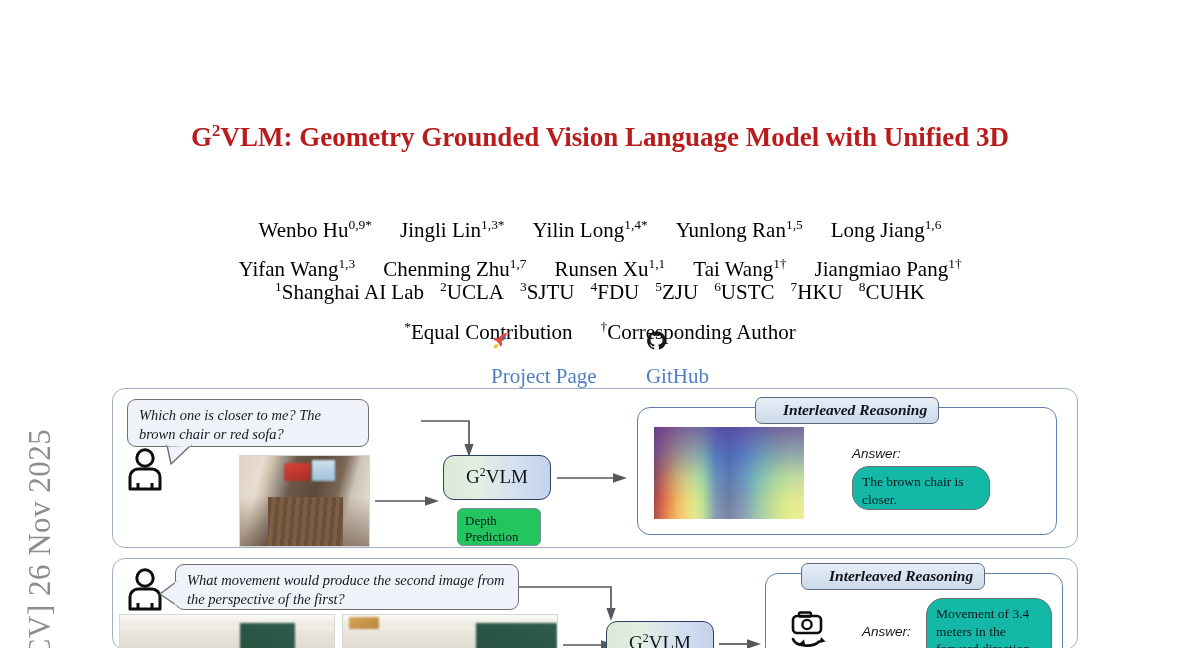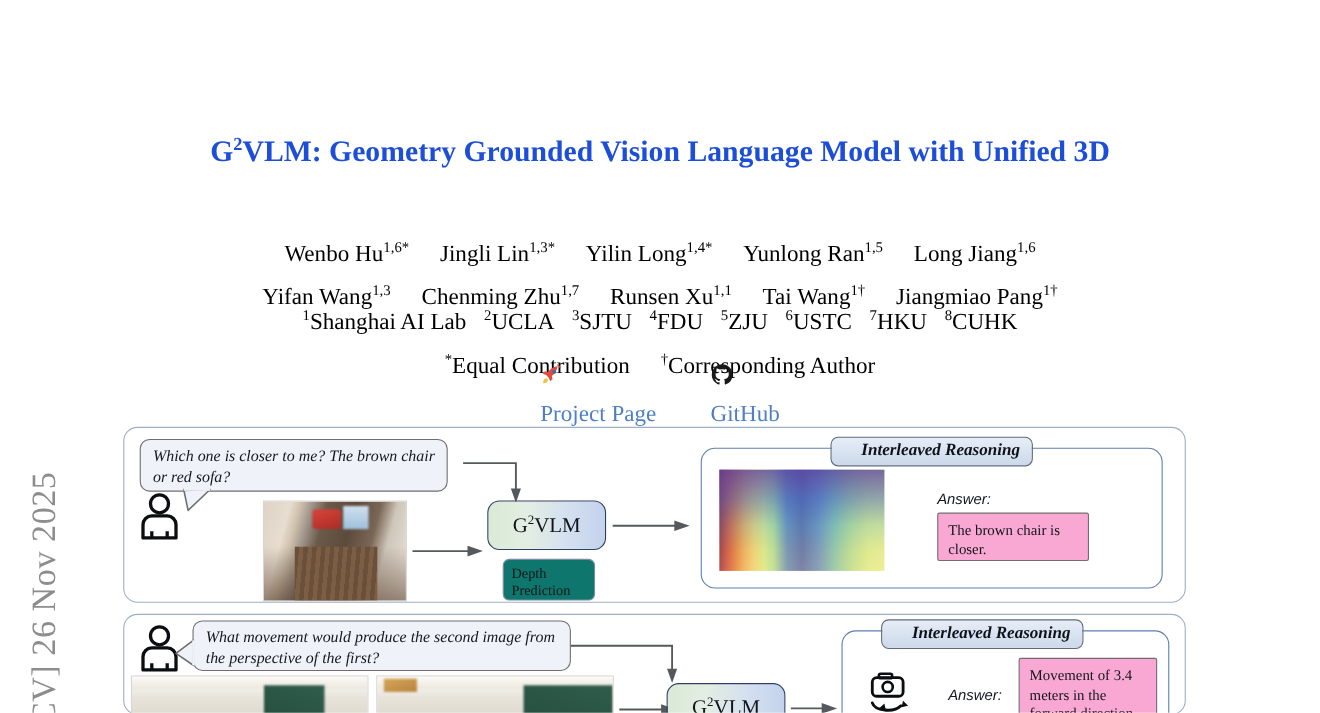--- a/index.html
+++ b/index.html
@@ -43,21 +43,21 @@
   #paper-title {
     position: absolute;
     left: 120px;
     top: 94px;
     width: 960px;
     text-align: center;
     font-family: "Liberation Serif", serif;
     font-weight: bold;
     font-size: 27px;
     line-height: 37px;
-    color: #1d4ed8;
+    color: #b91c1c;
   }
   #paper-title sup { font-size: 0.62em; vertical-align: super; font-weight: bold; }
 
   
   #authors-block {
     position: absolute;
     left: 120px;
     top: 208px;
     width: 960px;
     text-align: center;
@@ -232,21 +232,21 @@
     color: #101419;
   }
   .model-box sup { font-size: 0.62em; vertical-align: super; }
 
   
   .tagbox {
     position: absolute;
     box-sizing: border-box;
     border: 1.4px solid #7d8da0;
     border-radius: 6px;
-    background: #0f766e;
+    background: #22c55e;
     font-family: "Liberation Serif", serif;
     font-size: 13px;
     line-height: 16px;
     color: #101419;
     padding: 4px 7px;
   }
 
   
   .reason-box {
     position: absolute;
@@ -274,22 +274,22 @@
     position: absolute;
     font-family: "Liberation Sans", sans-serif;
     font-style: italic;
     font-size: 13.5px;
     color: #14181d;
   }
   .answer-box {
     position: absolute;
     box-sizing: border-box;
     border: 1.4px solid #6e6e6e;
-    border-radius: 2px;
-    background: #f9a8d4;
+    border-radius: 17px;
+    background: #14b8a6;
     font-family: "Liberation Serif", serif;
     font-size: 13.5px;
     line-height: 17.5px;
     color: #12161b;
     padding: 6px 9px;
     overflow: hidden;
   }
 
   .arrow-svg { position: absolute; overflow: visible; }
 </style>
@@ -299,21 +299,21 @@
 <div id="arxiv-stamp">
   <div class="vtext">s.CV]  26 Nov 2025</div>
 </div>
 
 <h1 id="paper-title">
   <span><span>G</span><sup>2</sup><span>VLM: Geometry Grounded Vision Language Model with Unified 3D</span></span><br>
 </h1>
 
 <div id="authors-block">
   <div class="author-row">
-    <span class="author"><span>Wenbo Hu</span><sup>1,6*</sup></span><span class="author"><span>Jingli Lin</span><sup>1,3*</sup></span><span class="author"><span>Yilin Long</span><sup>1,4*</sup></span><span class="author"><span>Yunlong Ran</span><sup>1,5</sup></span><span class="author"><span>Long Jiang</span><sup>1,6</sup></span>
+    <span class="author"><span>Wenbo Hu</span><sup>0,9*</sup></span><span class="author"><span>Jingli Lin</span><sup>1,3*</sup></span><span class="author"><span>Yilin Long</span><sup>1,4*</sup></span><span class="author"><span>Yunlong Ran</span><sup>1,5</sup></span><span class="author"><span>Long Jiang</span><sup>1,6</sup></span>
   </div>
   <div class="author-row">
     <span class="author"><span>Yifan Wang</span><sup>1,3</sup></span><span class="author"><span>Chenming Zhu</span><sup>1,7</sup></span><span class="author"><span>Runsen Xu</span><sup>1,1</sup></span><span class="author"><span>Tai Wang</span><sup>1†</sup></span><span class="author"><span>Jiangmiao Pang</span><sup>1†</sup></span>
   </div>
 </div>
 
 <div id="affiliations">
   <div><span class="affil"><sup>1</sup><span>Shanghai AI Lab</span></span><span class="affil"><sup>2</sup><span>UCLA</span></span><span class="affil"><sup>3</sup><span>SJTU</span></span><span class="affil"><sup>4</sup><span>FDU</span></span><span class="affil"><sup>5</sup><span>ZJU</span></span><span class="affil"><sup>6</sup><span>USTC</span></span><span class="affil"><sup>7</sup><span>HKU</span></span><span class="affil"><sup>8</sup><span>CUHK</span></span></div>
   <div id="notes-line"><span class="note"><sup>*</sup><span>Equal Contribution</span></span><span class="note"><sup>†</sup><span>Corresponding Author</span></span></div>
 </div>
@@ -345,21 +345,21 @@
   <div class="panel" id="panel-1">
 
     <span class="person-icon" style="left:12px; top:58px;">
       <svg width="40" height="44" viewBox="0 0 40 44">
         <circle cx="20" cy="11" r="8.2" fill="none" stroke="#0b0d10" stroke-width="3"></circle>
         <path d="M5 42 V30 a8 8 0 0 1 8-8 h14 a8 8 0 0 1 8 8 v12 z" fill="none" stroke="#0b0d10" stroke-width="3" stroke-linejoin="round"></path>
         <path d="M13 42 v-6 M27 42 v-6" stroke="#0b0d10" stroke-width="3"></path>
       </svg>
     </span>
 
-    <div class="bubble" style="left:14px; top:10px; width:280px; height:48px;">
+    <div class="bubble" style="left:14px; top:10px; width:242px; height:48px;">
       <span>Which one is closer to me? The brown chair or red sofa?</span>
     </div>
     <svg class="arrow-svg" style="left:52px; top:56px;" width="44" height="22">
       <path d="M2 0 L2 1 L26 0 L6 19 Z" fill="#eff3f9" stroke="#6e6e6e" stroke-width="1.4" stroke-linejoin="round"></path>
       <path d="M2 0 L26 0" stroke="#eff3f9" stroke-width="2.4"></path>
     </svg>
 
     <div class="photo ph-hall" style="left:126px; top:66px; width:131px; height:92px;">
       <div class="win"></div>
         <div class="sofa"></div>

